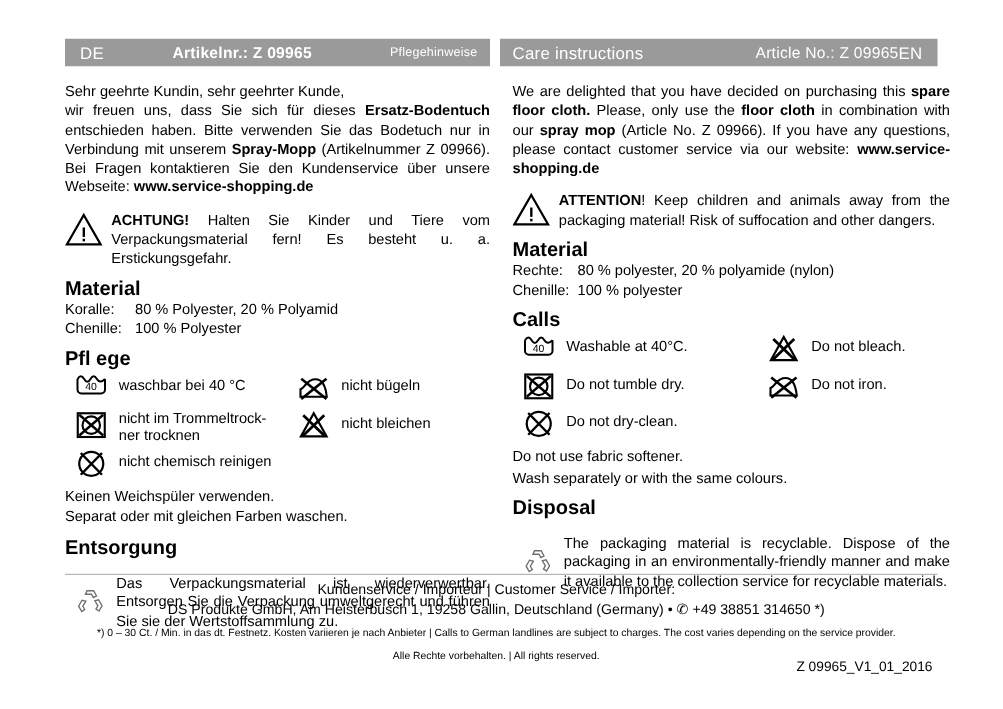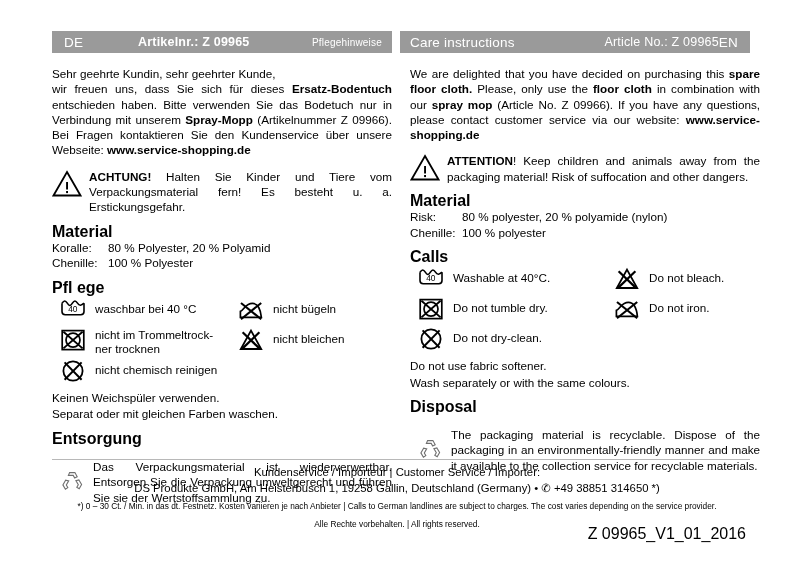--- a/index.html
+++ b/index.html
@@ -158,21 +158,21 @@
     text-align: center;
   }
   .f-line1 { font-size: 11.3px; line-height: 16px; }
   .f-line2 { font-size: 11.3px; line-height: 16px; }
   .f-note  { font-size: 8.3px; line-height: 14px; margin-top: 3px; }
   .f-rights{ font-size: 8.3px; line-height: 14px; margin-top: 4px; position: relative; }
   .f-version {
     position: absolute;
     right: 0;
     top: 10px;
-    font-size: 16px;
+    font-size: 11px;
   }
 </style>
 </head>
 <body>
 
 <div class="page">
 
   <div class="headers">
 
     <div class="hdr-bar hdr-left">
@@ -297,21 +297,21 @@
       <svg class="warn-icon" viewBox="0 0 30 27">
         <path d="M15 2 L28.5 25.5 L1.5 25.5 Z" fill="none" stroke="#000" stroke-width="1.8" stroke-linejoin="miter"></path>
         <rect x="14.1" y="12" width="1.9" height="7.5" fill="#000"></rect>
         <rect x="14.1" y="21" width="1.9" height="2.1" fill="#000"></rect>
       </svg>
       <div class="attention-text just"><b>ATTENTION</b><span>! Keep children and animals away from the packaging material! Risk of suffocation and other dangers.</span></div>
     </div>
 
     <div class="sec-head">Material</div>
     <div class="mat-row">
-      <span class="mat-key-r">Risk:</span>
+      <span class="mat-key-r">Rechte:</span>
       <span>80 % polyester, 20 % polyamide (nylon)</span>
     </div>
     <div class="mat-row">
       <span class="mat-key-r">Chenille:</span>
       <span>100 % polyester</span>
     </div>
 
     <div class="sec-head">Calls</div>
 
     <div class="care-grid">

